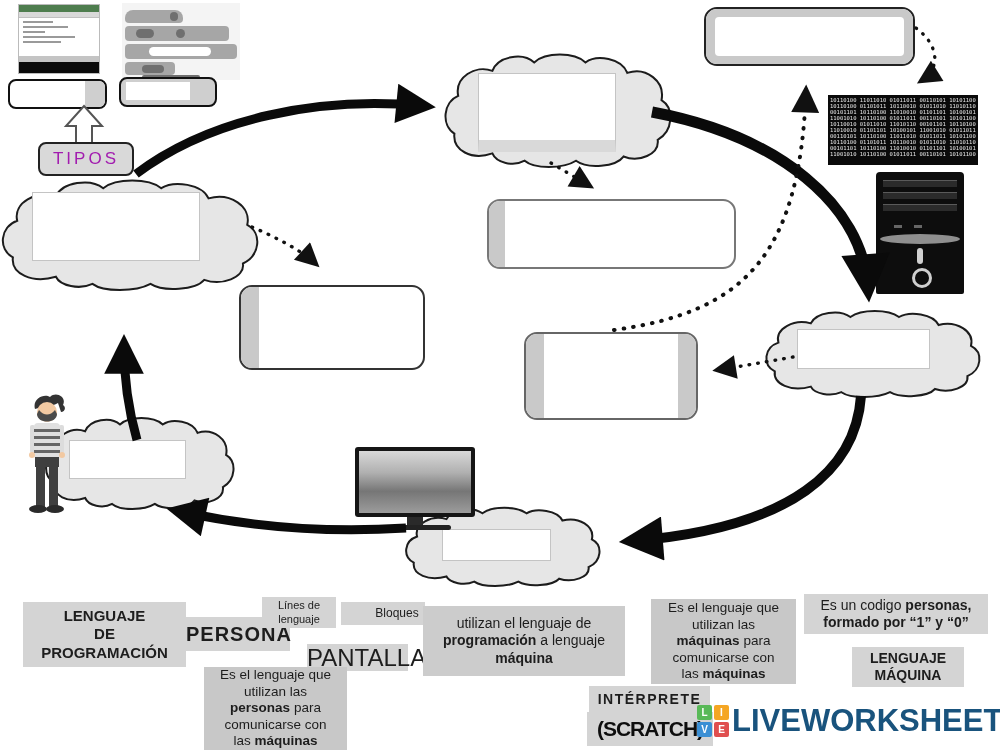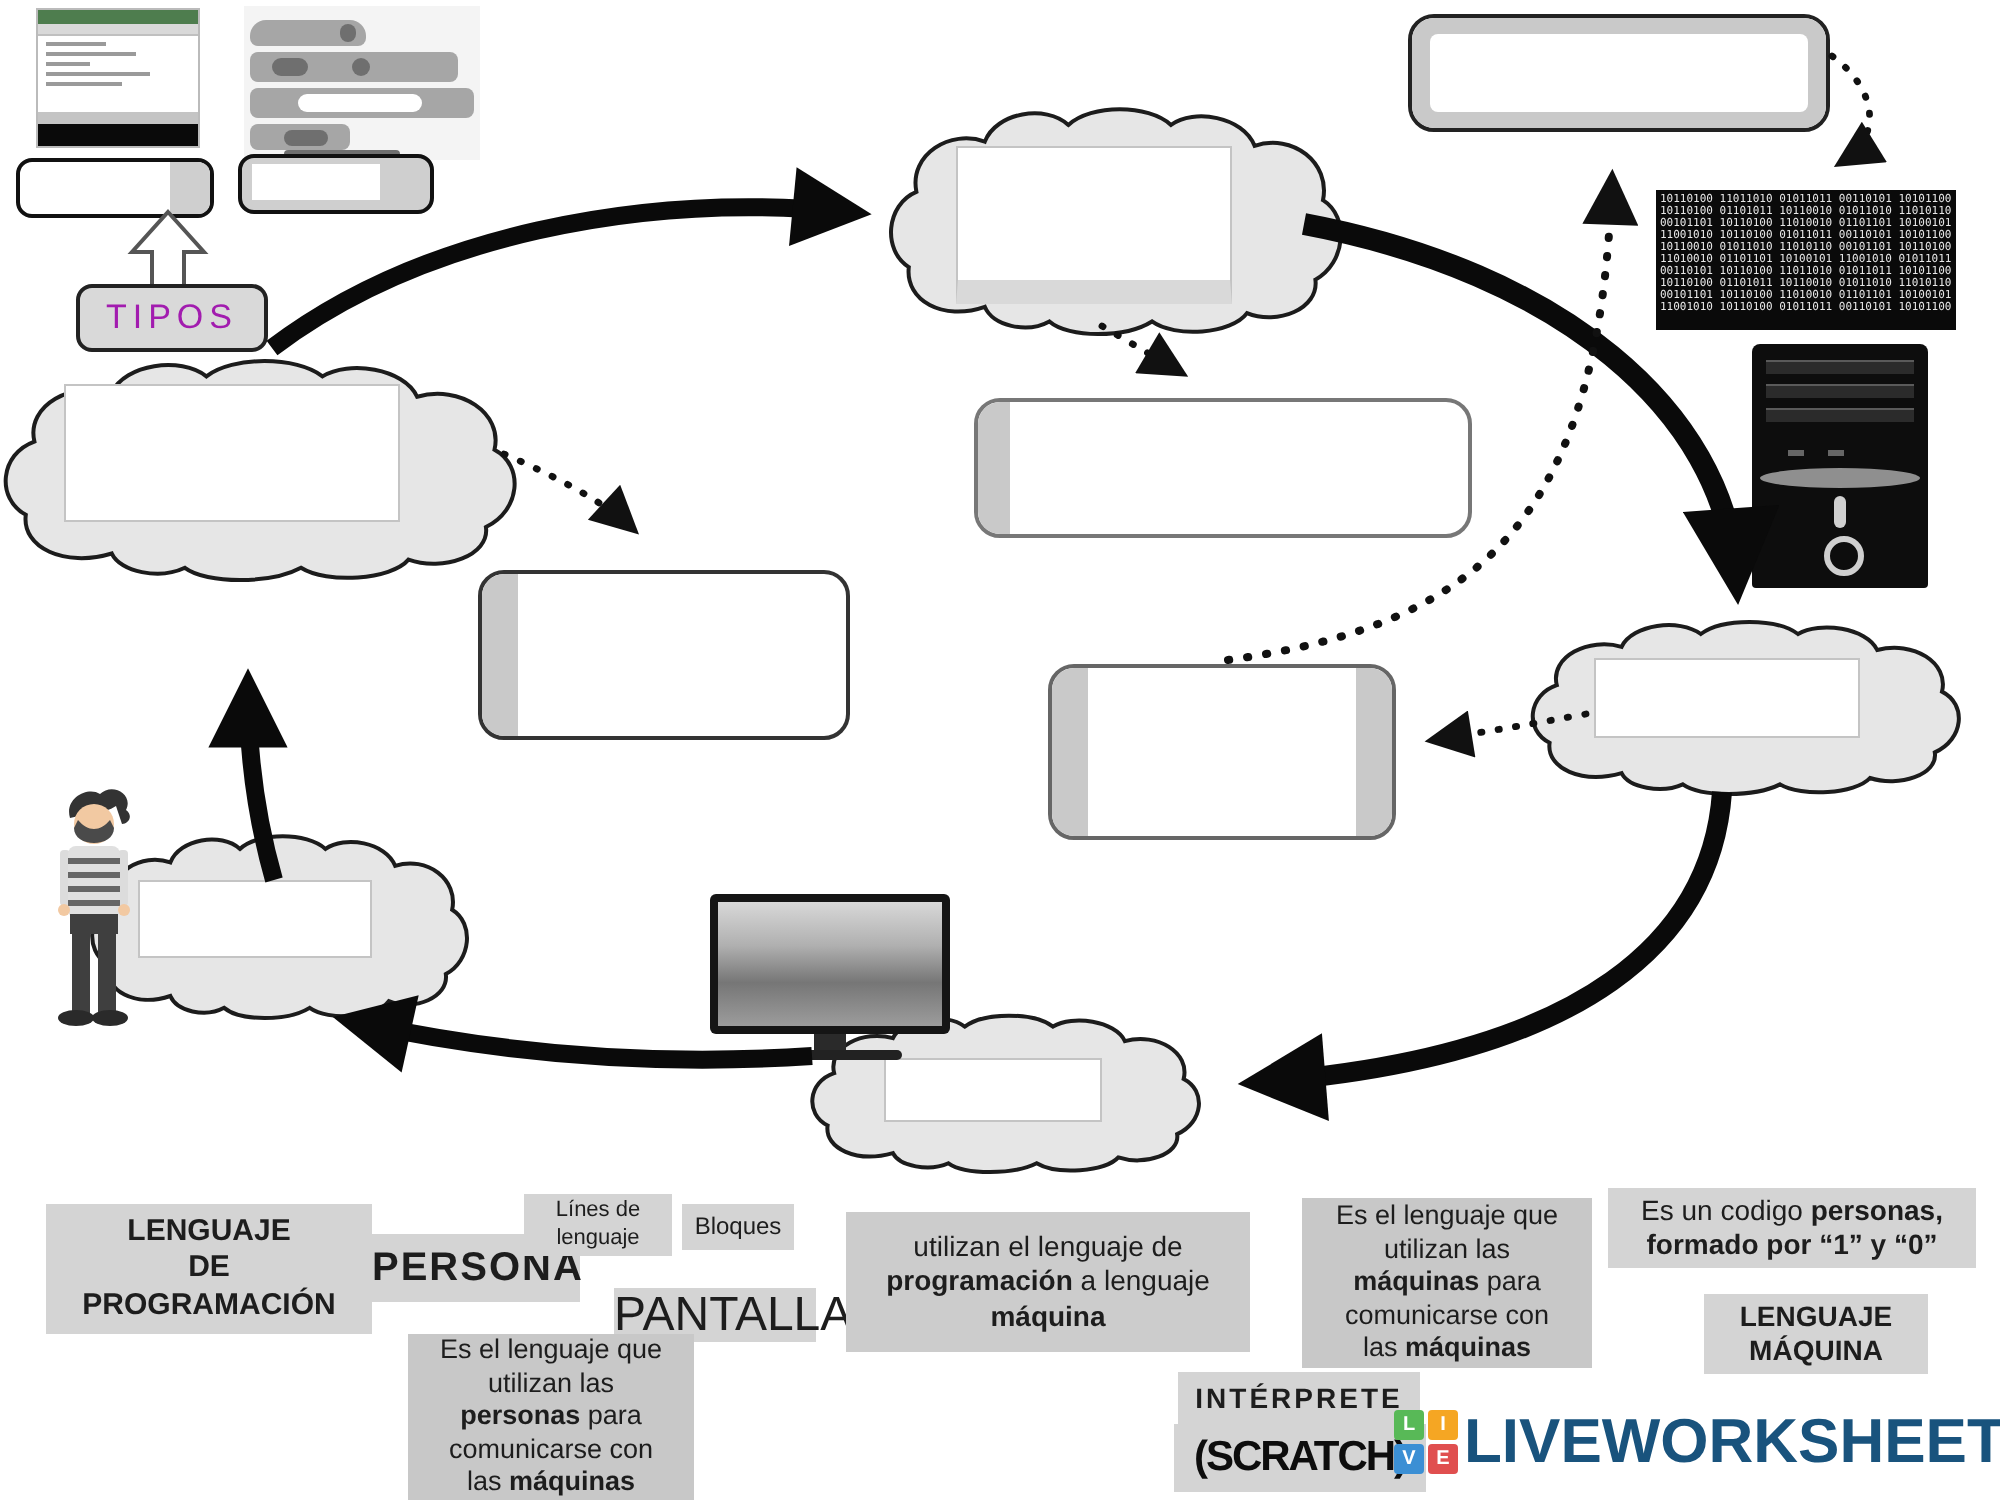--- a/index.html
+++ b/index.html
@@ -210,21 +210,21 @@
   <div class="lbl" style="left:23px;top:602px;width:163px;height:65px;font-weight:bold;font-size:15px;">
       <div>LENGUAJE</div>
       <div>DE</div>
       <div>PROGRAMACIÓN</div>
     </div>
   <div class="lbl big" style="left:186px;top:617px;width:104px;height:34px;font-weight:600;">PERSONA</div>
   <div class="lbl" style="left:262px;top:597px;width:74px;height:31px;font-size:11px;">
       <div>Línes de</div>
       <div>lenguaje</div>
     </div>
-  <div class="lbl" style="left:341px;top:602px;width:56px;height:23px;font-size:12px;">Bloques</div>
+  <div class="lbl" style="left:341px;top:602px;width:56px;height:23px;font-size:12px;padding-left:28px;">Bloques</div>
   <div class="lbl" style="left:307px;top:644px;width:101px;height:27px;font-size:24px;">PANTALLA</div>
   <div class="lbl" style="left:204px;top:667px;width:143px;height:83px;background:#c8c8c8;">
       <div>Es el lenguaje que</div>
       <div>utilizan las</div>
       <div><span class="b">personas</span><span> para</span></div>
       <div>comunicarse con</div>
       <div><span>las </span><span class="b">máquinas</span></div>
     </div>
   <div class="lbl" style="left:423px;top:606px;width:202px;height:70px;background:#cccccc;font-size:14px;">
       <div>utilizan el lenguaje de</div>

